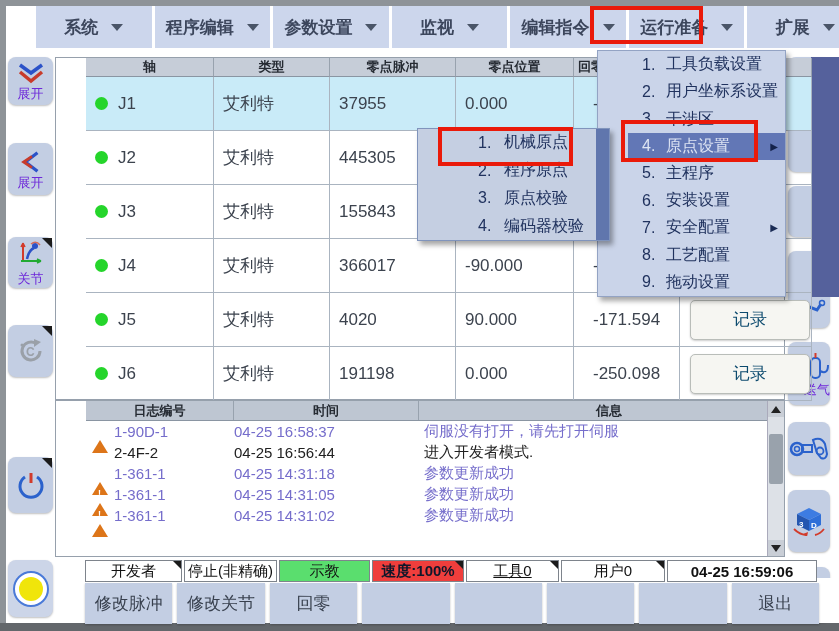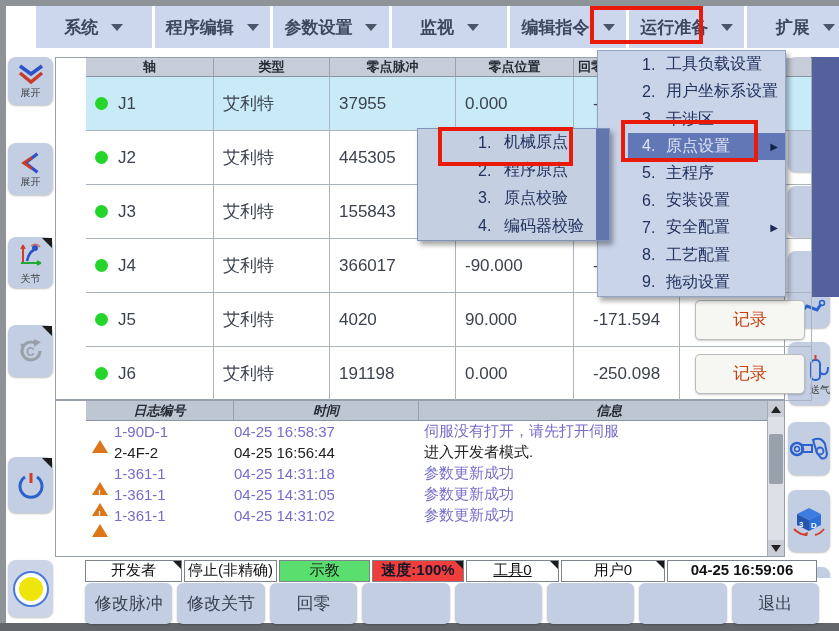--- a/index.html
+++ b/index.html
@@ -15,78 +15,78 @@
   .menubar{left:6px;top:6px;width:827px;height:42px;background:#ffffff;display:flex;gap:3px;z-index:10;}
   .menu-item{flex:1;background:#ccd6ec;display:flex;align-items:center;justify-content:center;gap:13px;
              font-size:17px;font-weight:700;color:#3c465c;cursor:default;}
   .caret{width:0;height:0;border-left:6px solid transparent;border-right:6px solid transparent;
          border-top:7px solid #4a5568;}
 
   
   .side-strip{background:#ffffff;z-index:5;}
   .side-btn{position:absolute;background:#c3cee3;border-radius:8px;display:flex;flex-direction:column;
             align-items:center;justify-content:center;gap:2px;box-shadow:0 1px 2px rgba(0,0,0,.25);}
-  .side-btn .lbl{font-size:10px;color:#404040;line-height:1;}
+  .side-btn .lbl{font-size:13px;color:#6d28d9;line-height:1;}
   .corner{position:absolute;top:1px;right:1px;width:0;height:0;
           border-top:10px solid #1b1b1b;border-left:10px solid transparent;}
   .vline{background:#55619c;z-index:6;}
   .frag{font-size:15px;color:#555;z-index:6;}
 
   
   .axis-table{left:55px;top:57px;width:730px;height:343px;z-index:8;background:#fff;
               border:1px solid #96a0ac;box-sizing:border-box;display:grid;
               grid-template-columns:128px 116px 126px 118px 106px 132px;
               grid-template-rows:19px repeat(6,54px);}
   .th{background:#c6cdd8;border-right:1px solid #98a2ae;border-bottom:1px solid #8a95a2;
       font-size:13px;font-weight:700;color:#252a32;display:flex;align-items:center;justify-content:center;}
   .th.left{justify-content:flex-start;padding-left:6px;}
   .td{border-right:1px solid #aab4c0;border-bottom:1px solid #aab4c0;display:flex;align-items:center;
       padding-left:9px;font-size:17px;color:#3c434e;box-sizing:border-box;overflow:hidden;}
   .td.hl{background:var(--c-row-highlight,#c9ebf8);}
   .dot{width:13px;height:13px;border-radius:50%;margin-right:10px;flex:none;}
   .dot.green{background:var(--c-green-dot,#25d52b);}
   .dot.red{background:var(--c-red-dot,#c64331);}
-  .rec-btn{margin:16px auto;width:110px;height:40px;background:#f6f6f2;border:1px solid #b9bdb9;
-           border-radius:5px;font-size:17px;color:#c2410c;font-family:inherit;
+  .rec-btn{margin:16px auto;width:120px;height:40px;background:#f6f6f2;border:1px solid #b9bdb9;
+           border-radius:5px;font-size:17px;color:#0c4a6e;font-family:inherit;
            box-shadow:0 1px 2px rgba(0,0,0,.2);}
 
   
   .log{left:55px;top:400px;width:730px;height:157px;z-index:8;background:#fff;
        border:1px solid #96a0ac;box-sizing:border-box;overflow:hidden;}
   .log-head{display:grid;grid-template-columns:148px 185px 381px;height:19px;background:#bec6d2;
-            border-bottom:1px solid #8a95a2;font-style:italic;}
+            border-bottom:1px solid #8a95a2;}
   .log-head div{font-size:13px;font-weight:700;color:#252a32;display:flex;align-items:center;justify-content:center;
                 border-right:1px solid #98a2ae;}
   .log-row{display:grid;grid-template-columns:28px 120px 190px auto;height:21px;align-items:center;
            font-size:15px;color:#222;}
   .log-row.purple{color:var(--c-log-purple,#756dcb);}
   .licon{justify-self:center;position:relative;}
   .warn-tri{width:0;height:0;border-left:8px solid transparent;border-right:8px solid transparent;
             border-bottom:13px solid #dd7519;position:relative;}
   .warn-tri::after{content:"!";position:absolute;left:-2px;top:2px;font-size:9px;font-weight:700;color:#fff;}
   .info-dot{width:14px;height:14px;border-radius:50%;background:#1d78c8;position:relative;}
   .info-dot::after{content:"!";position:absolute;left:5px;top:0px;font-size:11px;font-weight:700;color:#fff;}
   .scrollbar{position:absolute;right:0;top:0;width:16px;height:155px;background:#dde1e7;border-left:1px solid #aab;}
   .sb-btn{position:absolute;left:0;width:16px;height:16px;background:#c9ced6;display:flex;align-items:center;justify-content:center;}
   .tri-up{width:0;height:0;border-left:5px solid transparent;border-right:5px solid transparent;border-bottom:7px solid #222;}
   .tri-dn{width:0;height:0;border-left:5px solid transparent;border-right:5px solid transparent;border-top:7px solid #222;}
   .sb-thumb{position:absolute;left:1px;top:33px;width:14px;height:50px;background:#99a2ac;border-radius:2px;}
 
   
   .statusbar{left:55px;top:560px;width:732px;height:22px;z-index:8;display:flex;gap:2px;}
   .st-cell{position:relative;background:#fff;border:1px solid #7e848c;box-sizing:border-box;
-           display:flex;align-items:flex-start;justify-content:center;font-size:15px;color:#111;}
+           display:flex;align-items:center;justify-content:center;font-size:15px;color:#111;}
   .st-corner{position:absolute;top:0;right:0;width:0;height:0;
              border-top:8px solid #1b1b1b;border-left:8px solid transparent;}
   .st-green{background:var(--c-status-green,#5ade6e);}
   .st-red{background:var(--c-status-red,#ef3e3c);color:#0f172a;font-weight:700;}
 
   
   .btnrow{left:55px;top:583px;width:734px;height:41px;z-index:8;display:flex;gap:5px;}
-  .b-btn{flex:1;background:#c3cee3;border:none;border-radius:6px;font-size:17px;color:#38404e;
+  .b-btn{flex:1;background:#c3cee3;border:none;border-radius:0;font-size:17px;color:#38404e;
          font-family:inherit;box-shadow:0 1px 2px rgba(0,0,0,.25);}
   .white-pad{left:786px;top:578px;width:47px;height:45px;background:#fff;border-radius:8px;z-index:7;}
 
   
   .dropdown{left:597px;top:50px;width:189px;height:247px;z-index:51;background:#cad4e9;
             border:1px solid #93a3c4;box-shadow:3px 4px 5px rgba(0,0,0,.35);box-sizing:border-box;
             display:flex;flex-direction:column;}
   .dd-item{flex:1;display:flex;align-items:center;font-size:16px;color:#20325e;padding-left:14px;}
   .dd-item .num{width:24px;flex:none;}
   .dd-item.selected{background:var(--c-menu-selected-bg,#6277b6);color:#dde4f3;}

